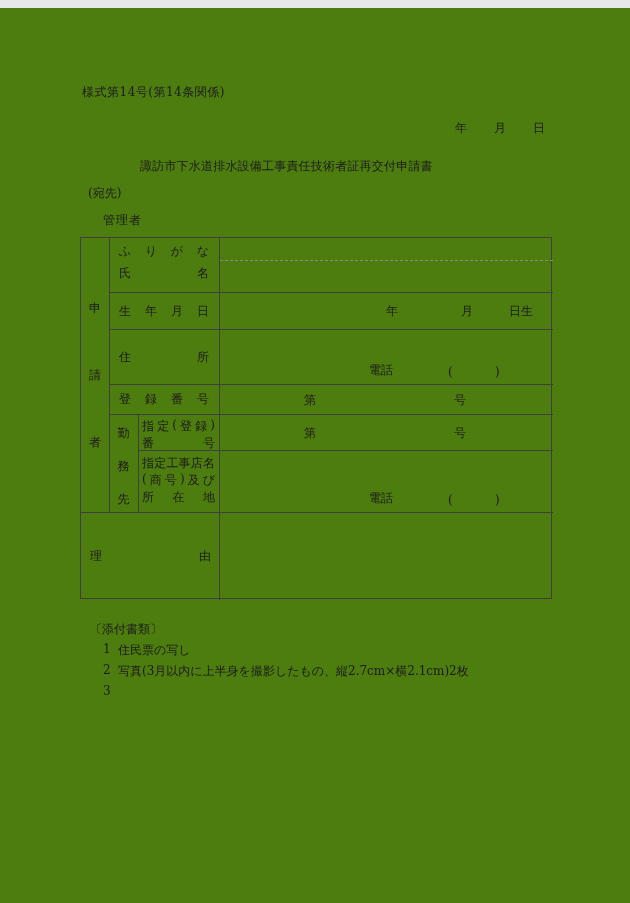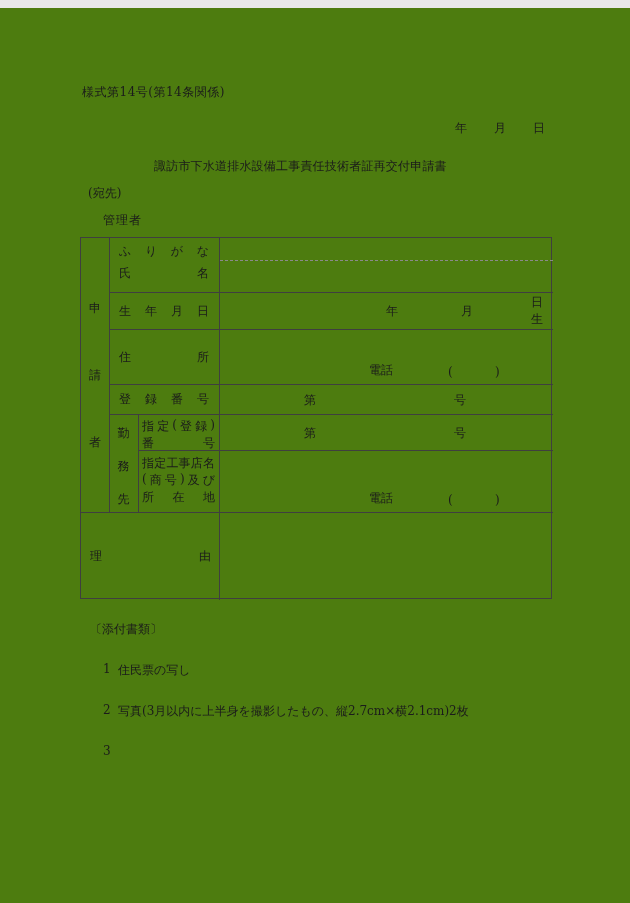--- a/index.html
+++ b/index.html
@@ -11,21 +11,21 @@
     background:#4d7c0f;
     font-family:"DejaVu Serif","Liberation Serif",serif;
     font-size:12px;
     color:#1b1b1b;
     overflow:hidden;
   }
   .abs { position:absolute; }
   
   .form-number { left:82px; top:76px; letter-spacing:0.5px; }
   .date-line { left:455px; top:112px; width:90px; display:flex; justify-content:space-between; }
-  .form-title { left:154px; top:150px; letter-spacing:0.2px; }
+  .form-title { left:140px; top:150px; letter-spacing:0.2px; }
   .addressee-prefix { left:88px; top:177px; }
   .addressee-name { left:103px; top:204px; letter-spacing:1px; }
 
   
   .app-table {
     left:80px; top:229px; width:472px; height:362px;
     border:1px solid #3f3f3f;
   }
   .line { position:absolute; background:#3f3f3f; }
   .dash-rule { position:absolute; border-top:1px dashed #8a8a8a; height:0; }
@@ -57,26 +57,26 @@
   .name-val { left:138px; top:0; width:334px; height:54px; }
   .birth-val { left:138px; top:55px; width:334px; height:36px; }
   .addr-val { left:138px; top:92px; width:334px; height:54px; }
   .regno-val { left:138px; top:147px; width:334px; height:29px; }
   .desig-val { left:138px; top:177px; width:334px; height:35px; }
   .store-val { left:138px; top:213px; width:334px; height:61px; }
   .reason-val { left:138px; top:275px; width:334px; height:87px; }
 
   .tok { position:absolute; }
   .vmid { top:50%; transform:translateY(-50%); }
-  .tok-y { left:167px; } .tok-m { left:242px; } .tok-d { left:312px; }
+  .tok-y { left:167px; } .tok-m { left:242px; } .tok-d { left:290px; }
   .tok-dai { left:85px; } .tok-gou { left:235px; }
   .tok-tel { left:150px; bottom:5px;text-align:right; } .tok-po { left:229px; bottom:5px; } .tok-pc { left:276px; bottom:5px; }
 
   
-  .notes { left:90px; top:613px; display:flex; flex-direction:column; gap:24px; }
+  .notes { left:90px; top:613px; display:flex; flex-direction:column; gap:4px; }
   .note-item { display:flex; margin-left:13px; }
   .note-num { width:7px; margin-right:8px; }
 </style>
 </head>
 <body>
 
 <div class="page">
 
   <div class="abs form-number">様式第14号(第14条関係)</div>
 

